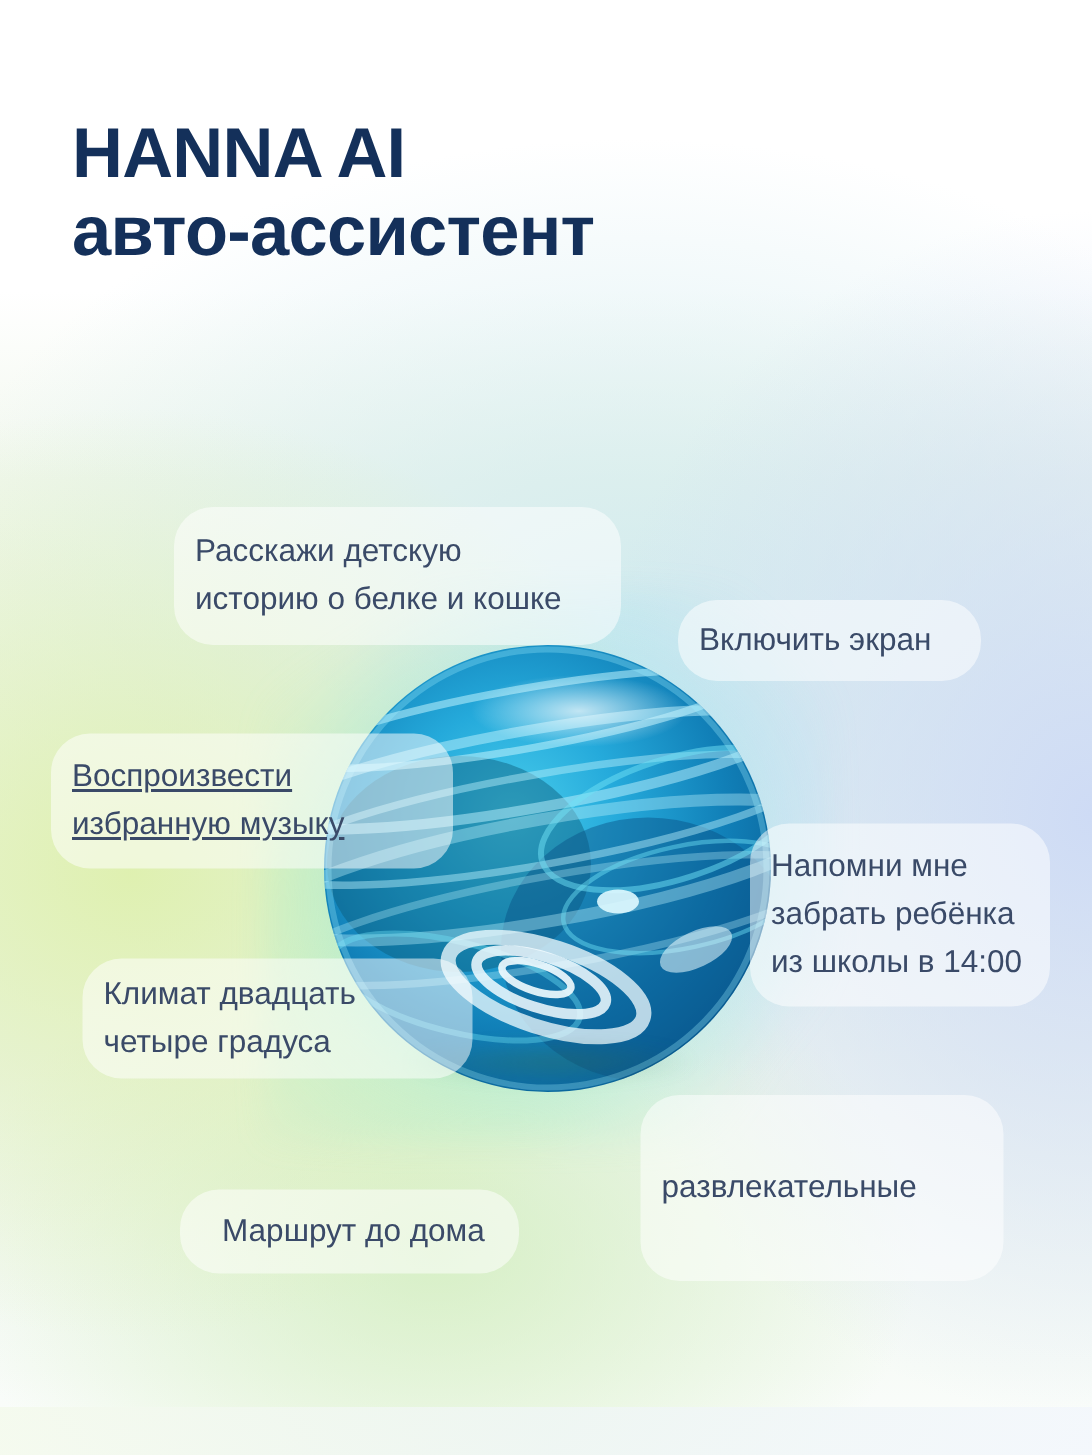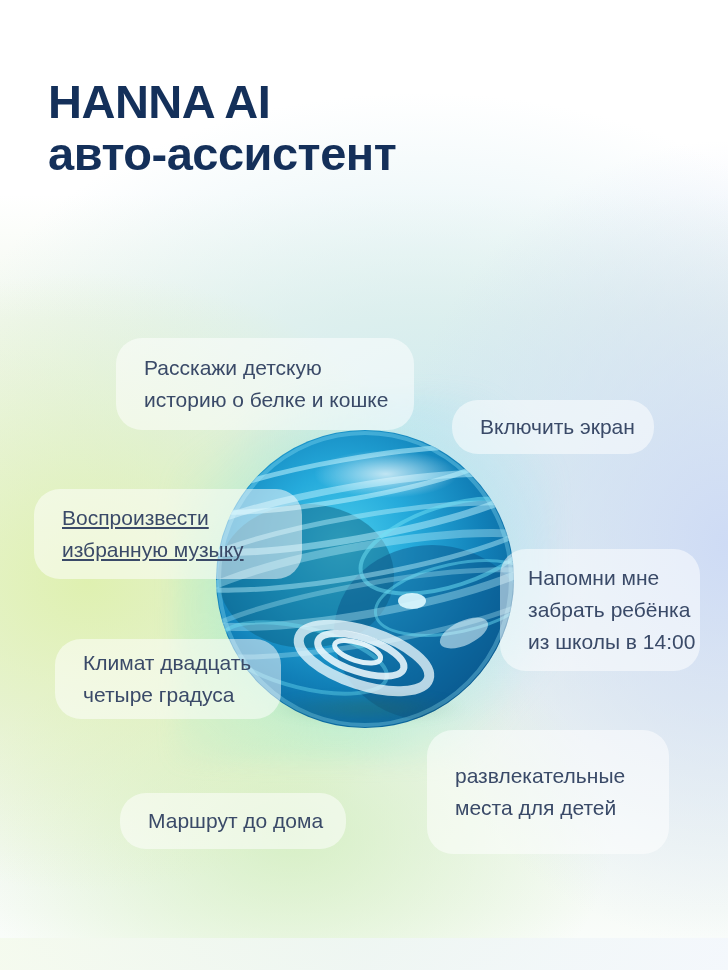--- a/index.html
+++ b/index.html
@@ -65,29 +65,29 @@
   .bubble {
     position: absolute;
     border-radius: 26px;
     background: rgba(255,255,255,0.52);
     color: #3a4a68;
     font-size: 21px;
     line-height: 32px;
     display: flex;
     flex-direction: column;
     justify-content: center;
-    padding: 10px 28px;
+    padding: 10px 14px;
   }
   .bubble .line { display: block; white-space: nowrap; }
 
   .b-story    { left: 116px; top: 338px; width: 298px; height: 92px; }
   .b-screen   { left: 452px; top: 400px; width: 202px; height: 54px; }
   .b-music    { left:  34px; top: 489px; width: 268px; height: 90px; text-decoration: underline; }
   .b-reminder { left: 500px; top: 549px; width: 200px; height: 122px; }
-  .b-climate  { left:  55px; top: 639px; width: 226px; height: 80px; }
+  .b-climate  { left:  55px; top: 639px; width: 260px; height: 80px; }
   .b-route    { left: 120px; top: 753px; width: 226px; height: 56px; padding-left: 28px; margin-top: 40px; }
   .b-places   { left: 427px; top: 730px; width: 242px; height: 124px; }
 
   .bottom-strip {
     position: absolute;
     left: 0; top: 938px;
     width: 728px; height: 32px;
     background: linear-gradient(90deg, #f4faed, #eff6f4, #f3f7fc);
     opacity: 0.9;
   }
@@ -181,17 +181,16 @@
     <span class="line">Климат двадцать</span>
     <span class="line">четыре градуса</span>
   </div>
 
   <div class="bubble b-route">
     <span class="line">Маршрут до дома</span>
   </div>
 
   <div class="bubble b-places">
     <span class="line">развлекательные</span>
-    <span class="line">места для детей</span>
   </div>
 
   <div class="bottom-strip"></div>
 </div>
 
 </body></html>

